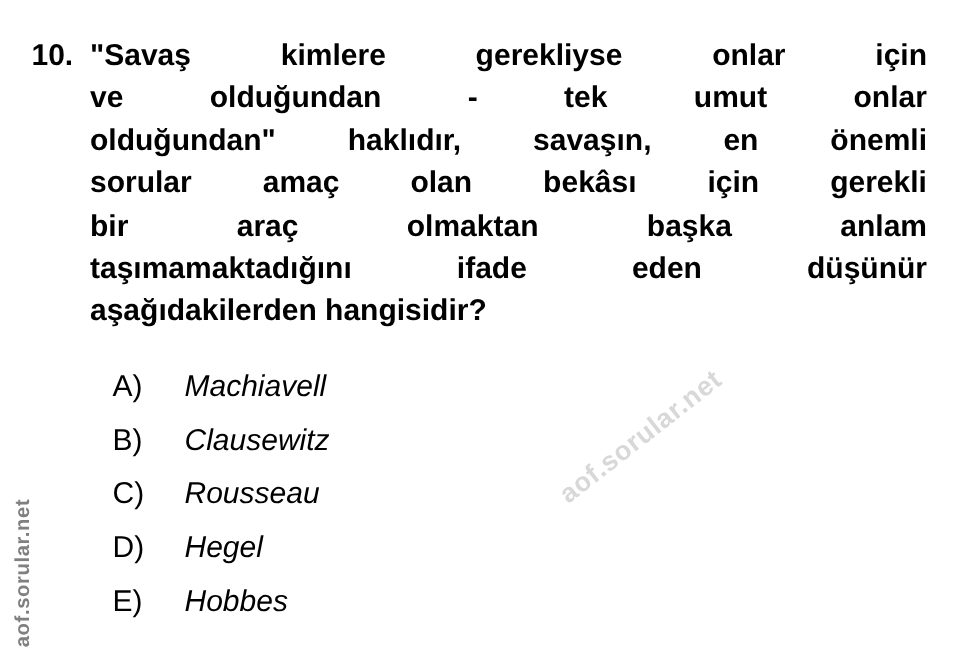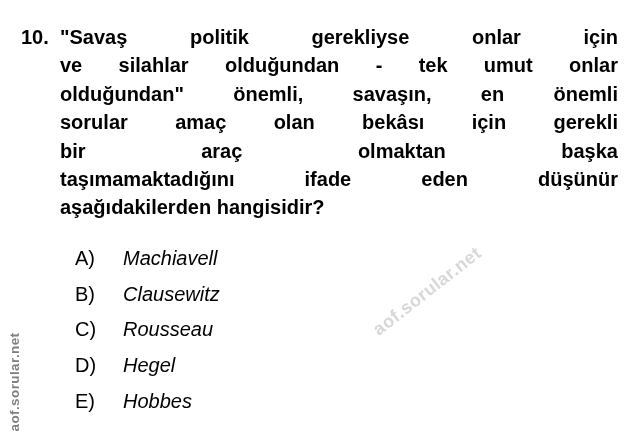--- a/index.html
+++ b/index.html
@@ -83,25 +83,25 @@
     color: #d8d8d8;
   }
 </style>
 </head>
 <body>
 
 <div class="page">
   <div class="q-number">10.</div>
 
   <div class="q-text">
-      <div class="qline"><span>"Savaş</span><span>politik</span><span>gerekliyse</span><span>onlar</span><span>için</span></div>
-      <div class="qline"><span>ve</span><span>silahlar</span><span>olduğundan</span><span>-</span><span>tek</span><span>umut</span><span>onlar</span></div>
-      <div class="qline"><span>olduğundan"</span><span>önemli,</span><span>savaşın,</span><span>en</span><span>önemli</span></div>
+      <div class="qline"><span>"Savaş</span><span>kimlere</span><span>gerekliyse</span><span>onlar</span><span>için</span></div>
+      <div class="qline"><span>ve</span><span>olduğundan</span><span>-</span><span>tek</span><span>umut</span><span>onlar</span></div>
+      <div class="qline"><span>olduğundan"</span><span>haklıdır,</span><span>savaşın,</span><span>en</span><span>önemli</span></div>
       <div class="qline"><span>sorular</span><span>amaç</span><span>olan</span><span>bekâsı</span><span>için</span><span>gerekli</span></div>
-      <div class="qline"><span>bir</span><span>araç</span><span>olmaktan</span><span>başka</span></div>
+      <div class="qline"><span>bir</span><span>araç</span><span>olmaktan</span><span>başka</span><span>anlam</span></div>
       <div class="qline"><span>taşımamaktadığını</span><span>ifade</span><span>eden</span><span>düşünür</span></div>
       <div class="qline-last">aşağıdakilerden hangisidir?</div>
     </div>
 
   <div class="options">
       <div class="opt-row">
         <span class="opt-letter">A)</span>
         <span class="opt-text">Machiavell</span>
       </div>
       <div class="opt-row">

